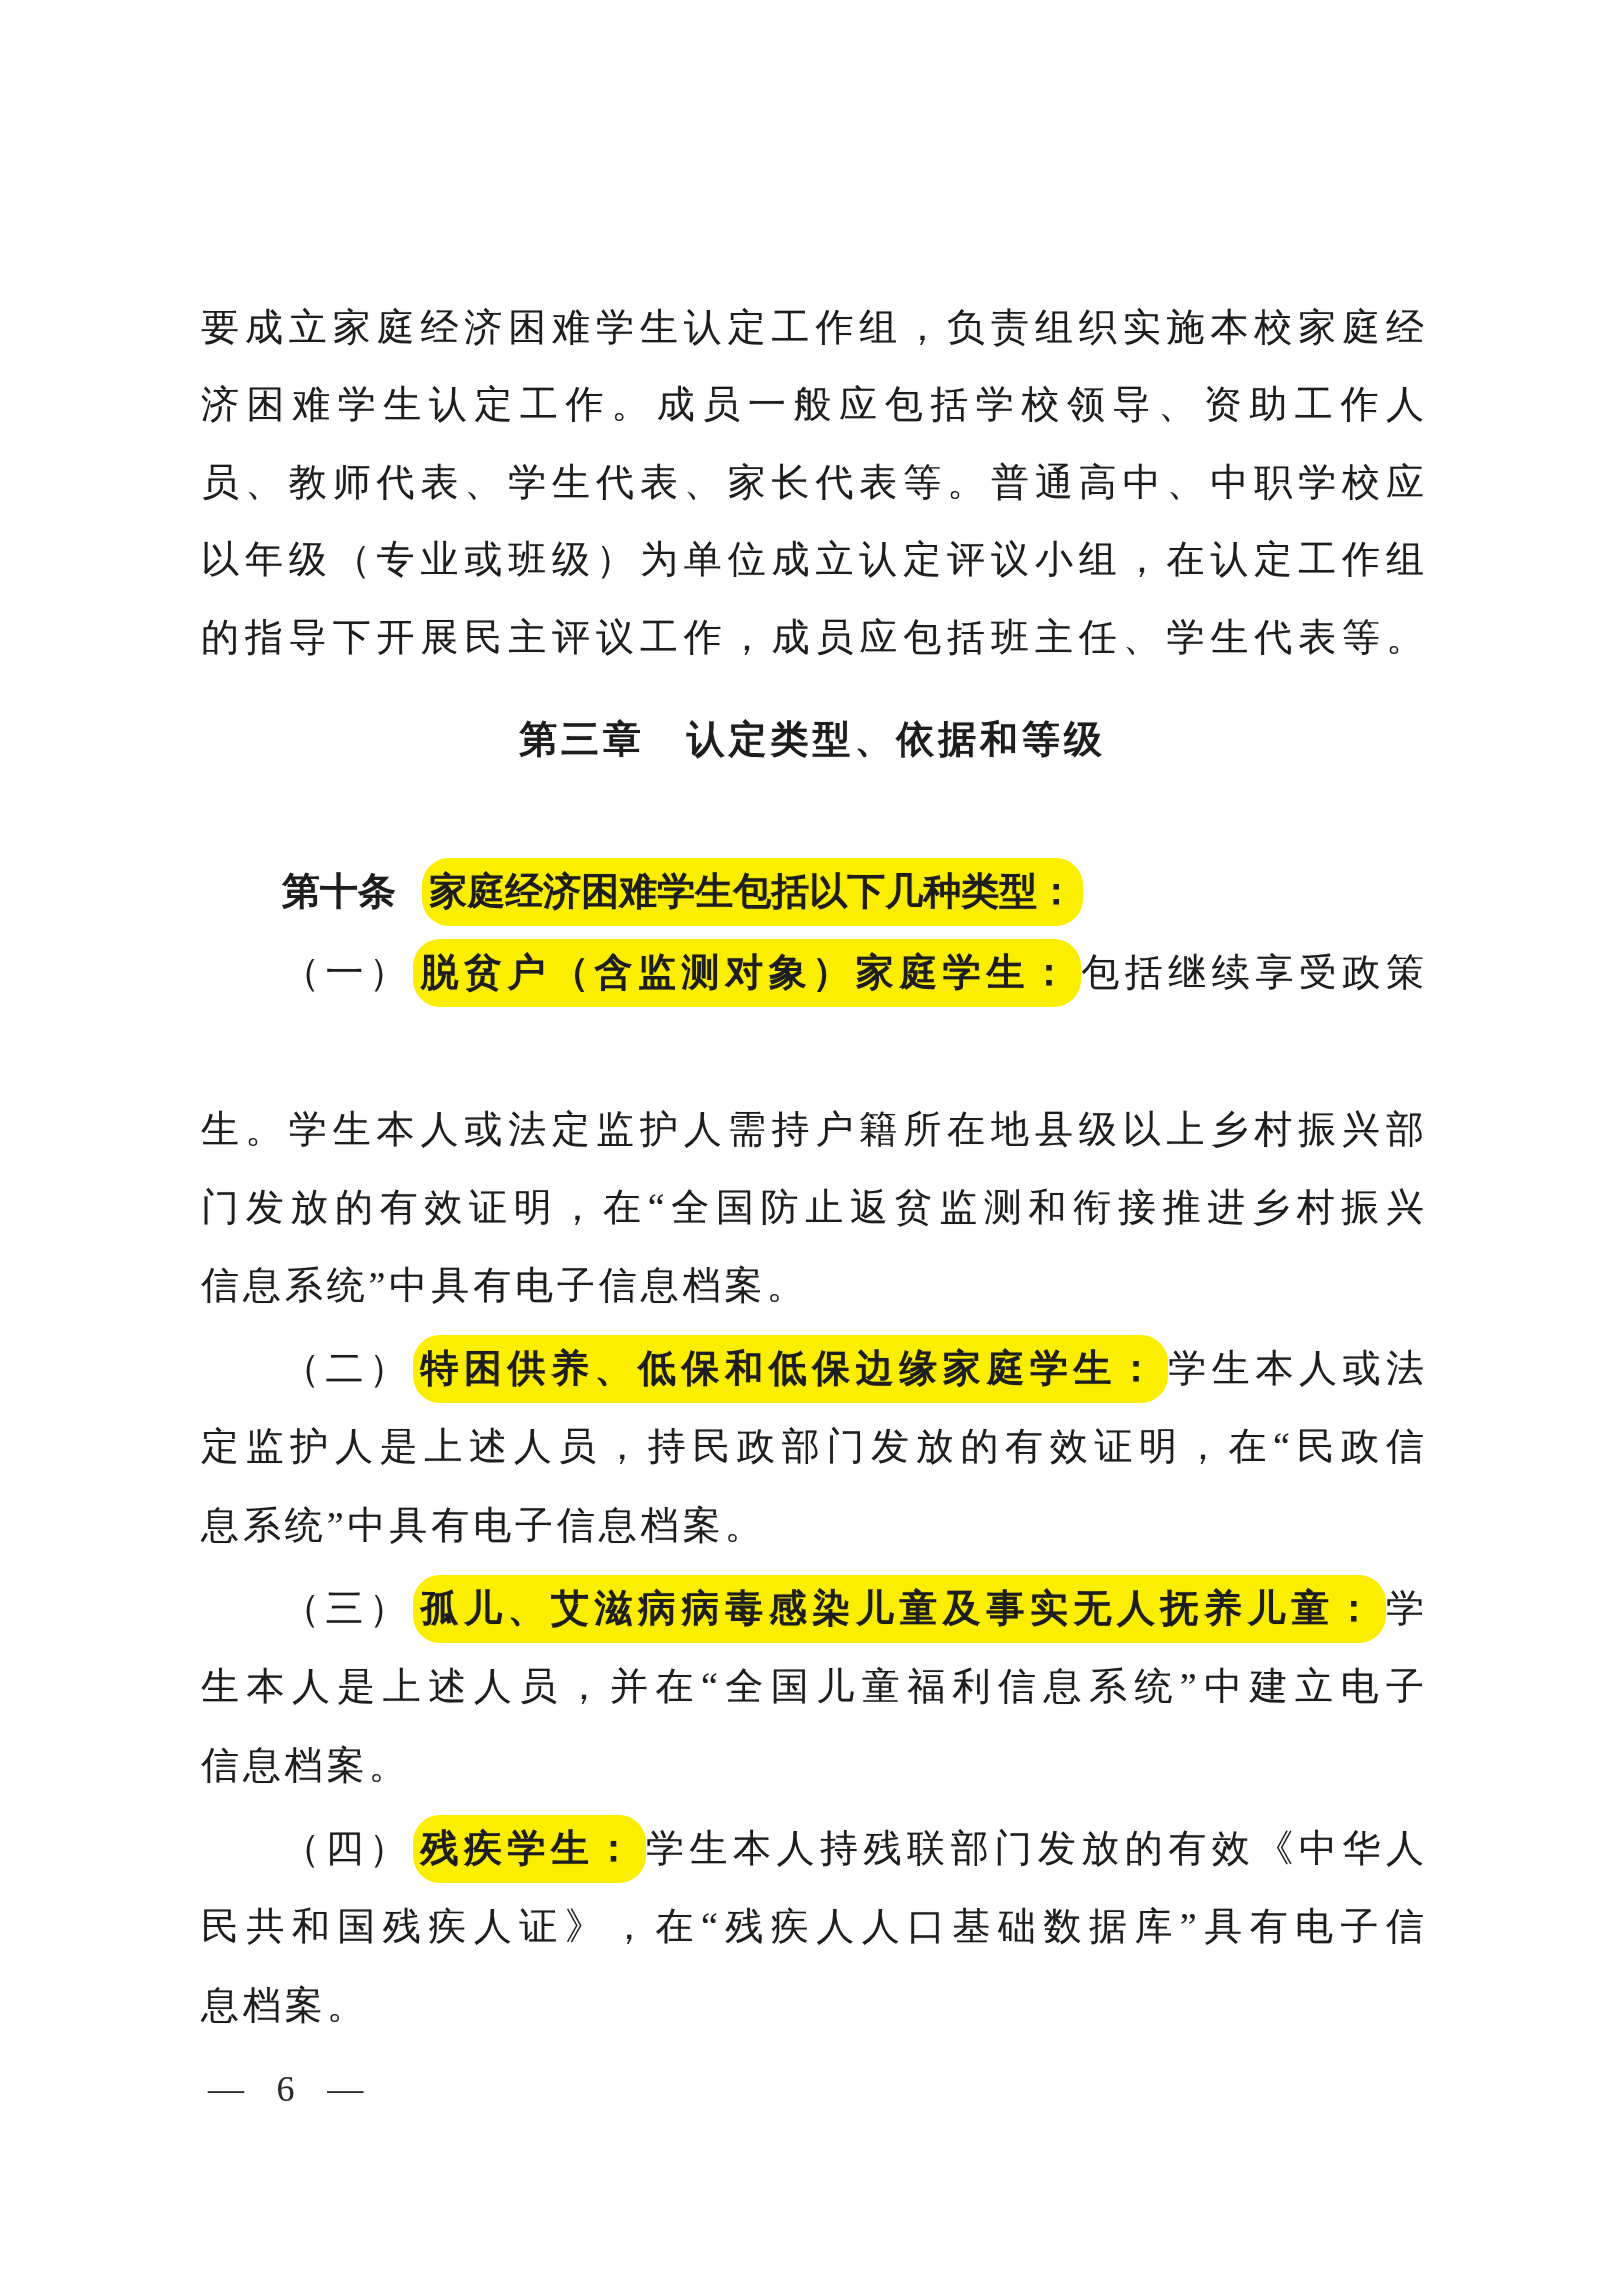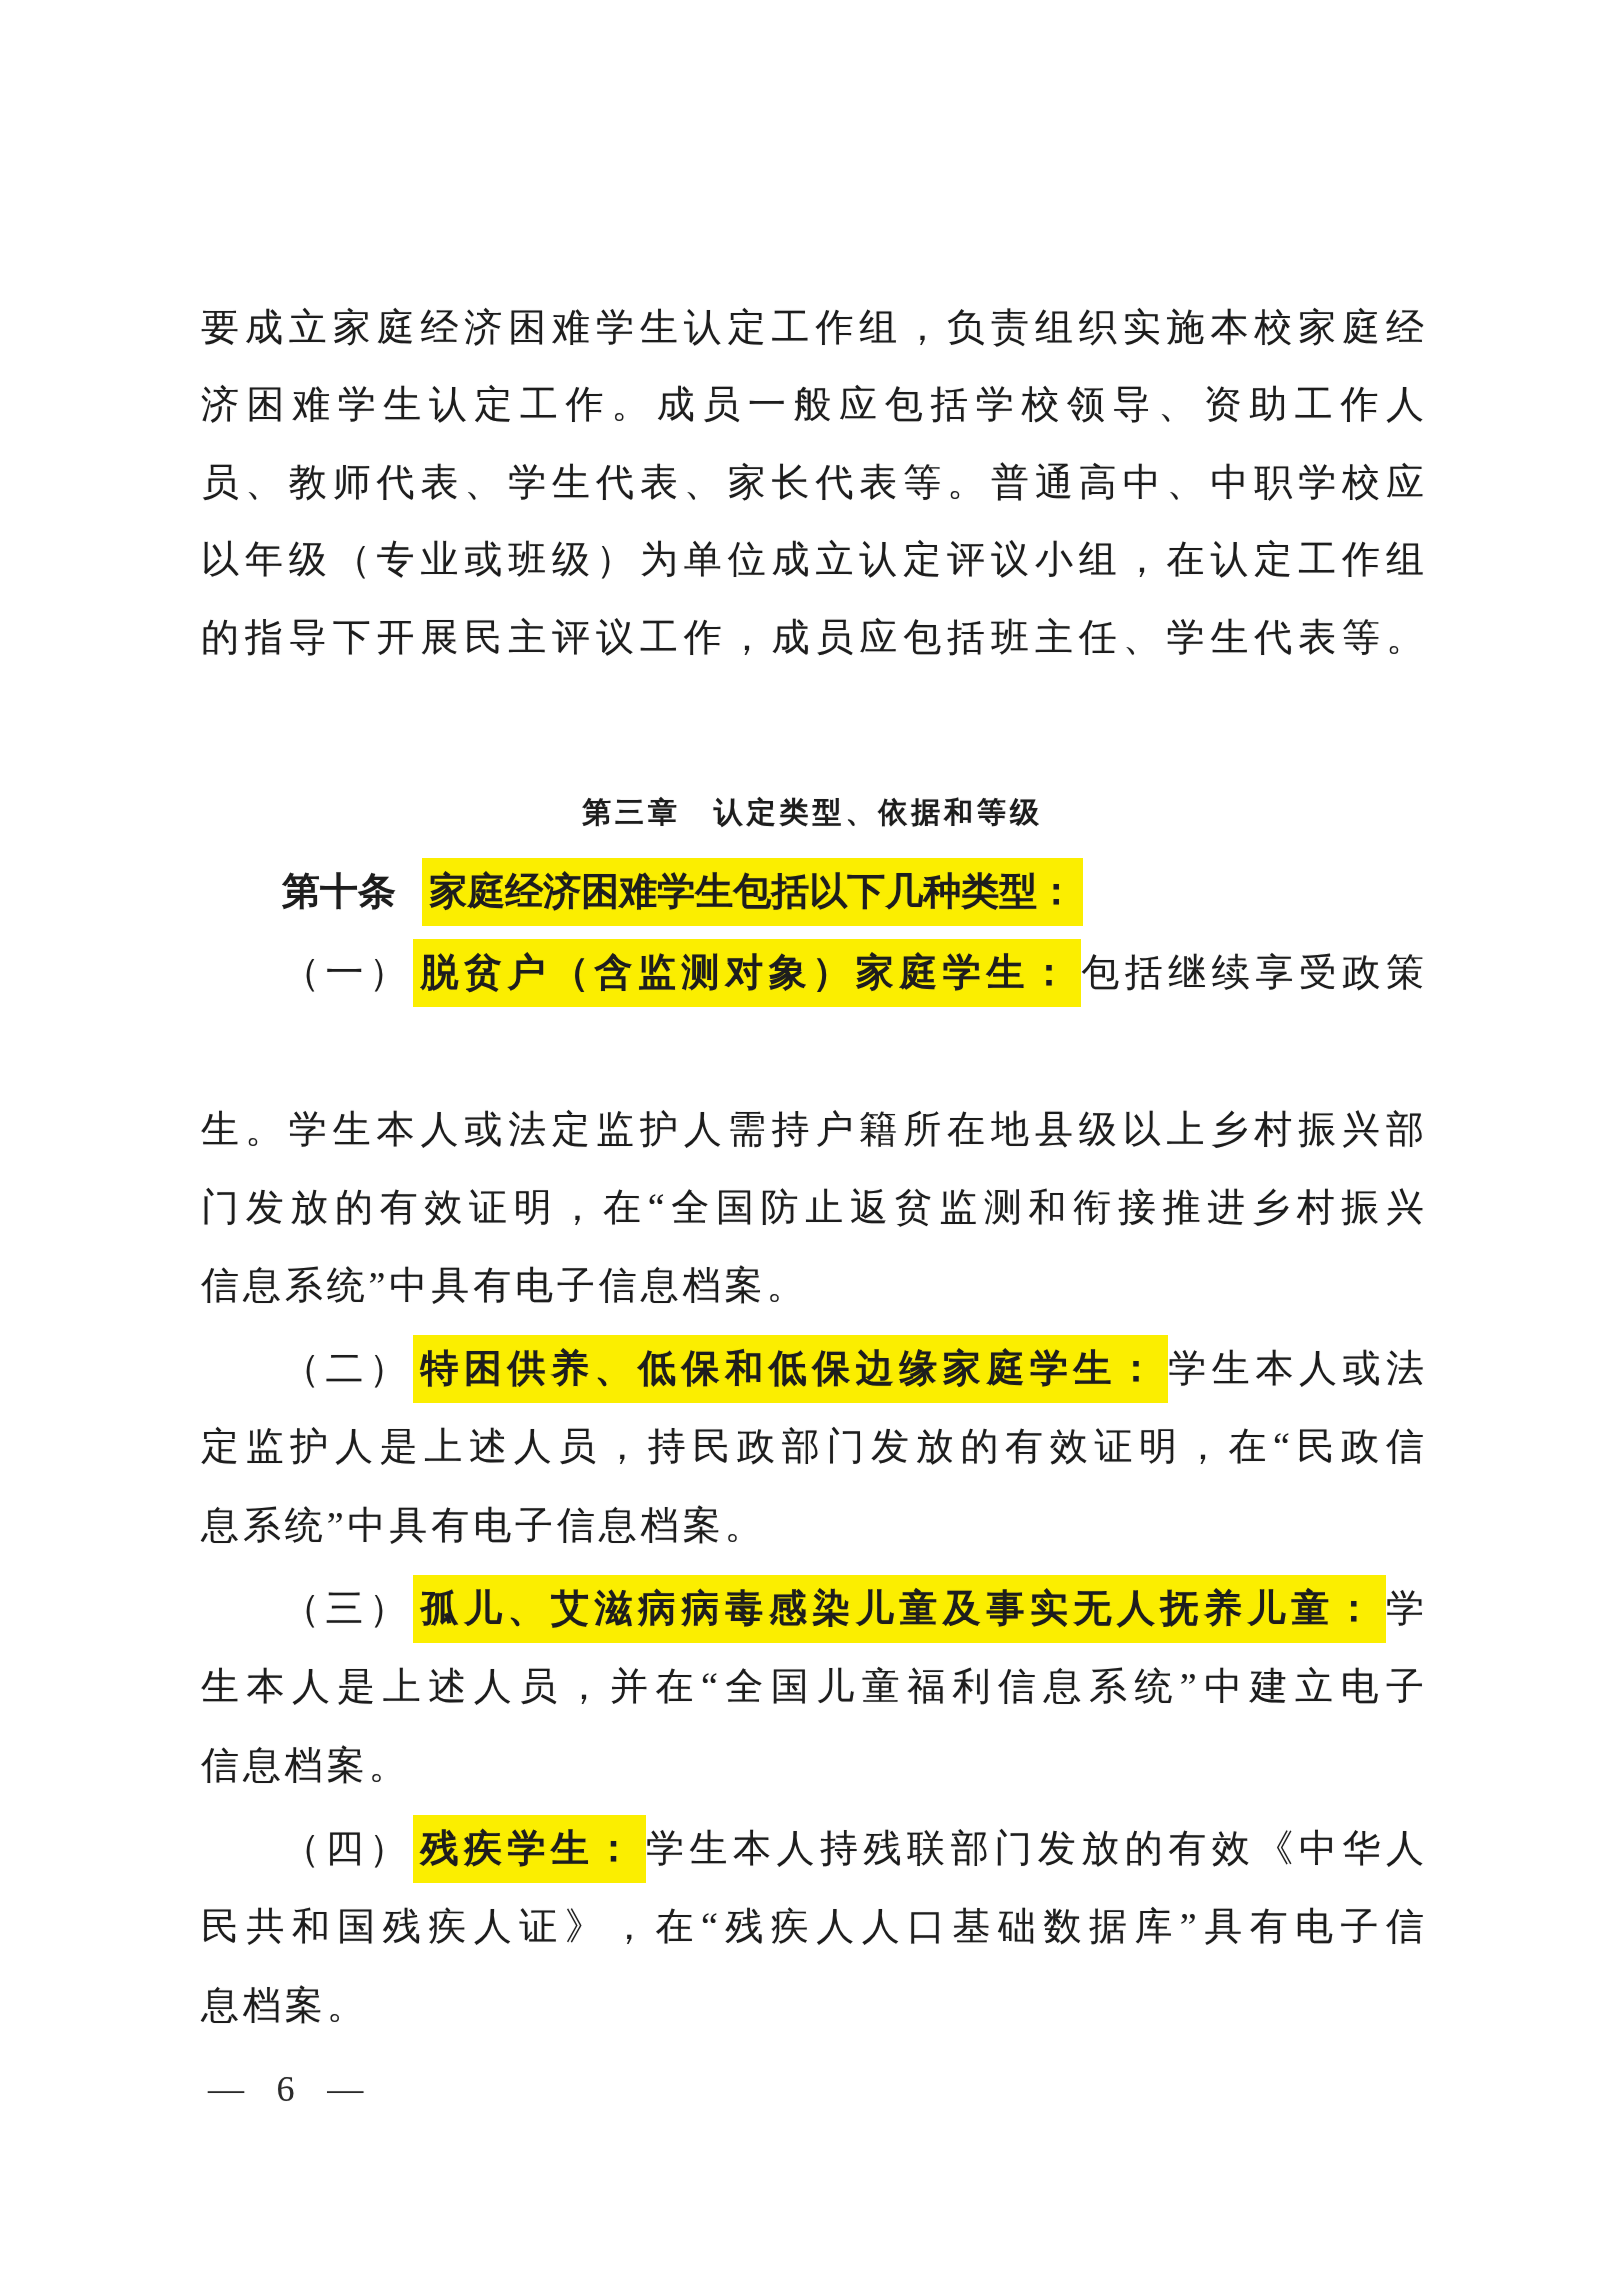--- a/index.html
+++ b/index.html
@@ -35,28 +35,29 @@
   
   .short {
     letter-spacing: 3.9px;
     text-align: left;
   }
   .indent { padding-left: 81px; width: 1142px; }
   .bold { font-weight: 700; }
   .hl {
     background: var(--hl, #fbee00);
     padding: 11.8px 7.8px 13.7px 7.8px;
+    border-radius: 27px;
   }
   .gap { margin-left: 25.5px; }
   .heading {
-    top: 789px;
+    top: 716px;
     text-align: center;
     text-align-last: center;
     font-weight: 700;
-    font-size: 29px;
+    font-size: 38px;
     letter-spacing: 3.9px;
     white-space: nowrap;
   }
   .footer {
     position: absolute;
     left: 208px;
     top: 2066px;
     font-size: 36px;
     line-height: 47px;
     letter-spacing: 11.8px;

